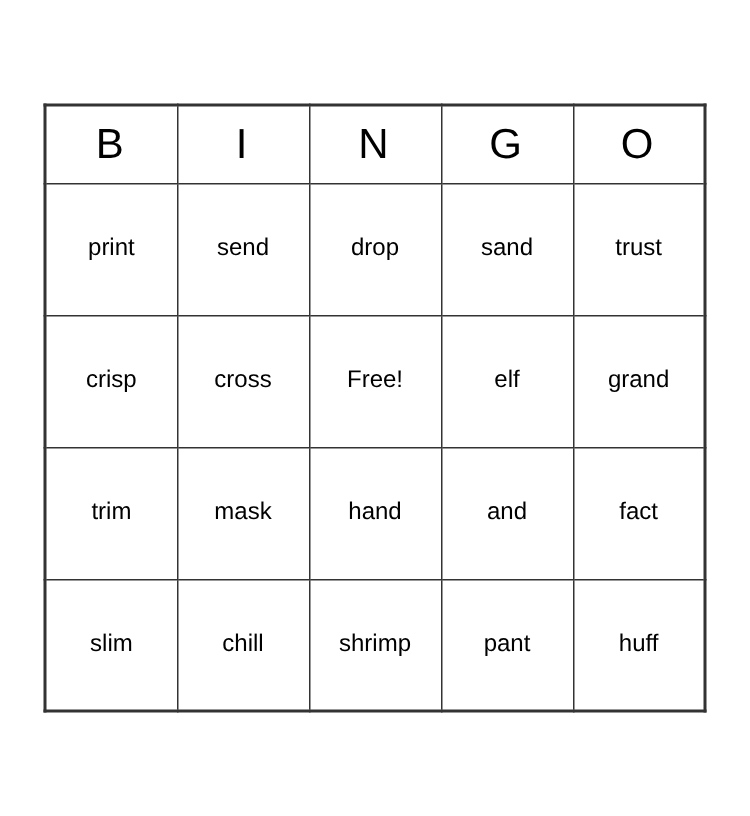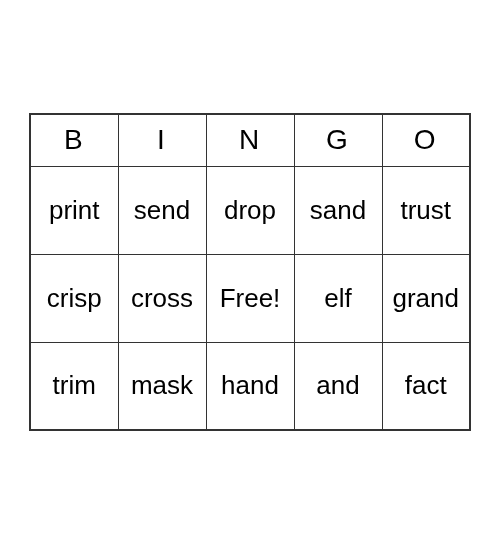--- a/index.html
+++ b/index.html
@@ -30,21 +30,21 @@
       border: 2px solid #333;
     }
 
     .bingo-table td,
     .bingo-table th {
       border: 1.5px solid #333;
       width: 88px;
       height: 88px;
       text-align: center;
       vertical-align: middle;
-      font-size: 26px;
+      font-size: 16px;
       padding: 4px;
     }
 
     .bingo-table th {
       font-size: 28px;
       font-weight: normal;
       height: 52px;
       letter-spacing: 2px;
     }
 
@@ -85,15 +85,22 @@
           <td>elf</td>
           <td>grand</td>
         </tr>
         <tr>
           <td>trim</td>
           <td>mask</td>
           <td>hand</td>
           <td>and</td>
           <td>fact</td>
         </tr>
+        <tr>
+          <td>slim</td>
+          <td>chill</td>
+          <td class="small-text">shrimp</td>
+          <td>pant</td>
+          <td>huff</td>
+        </tr>
       </tbody>
   </table>
 </div>
 
 </body></html>

